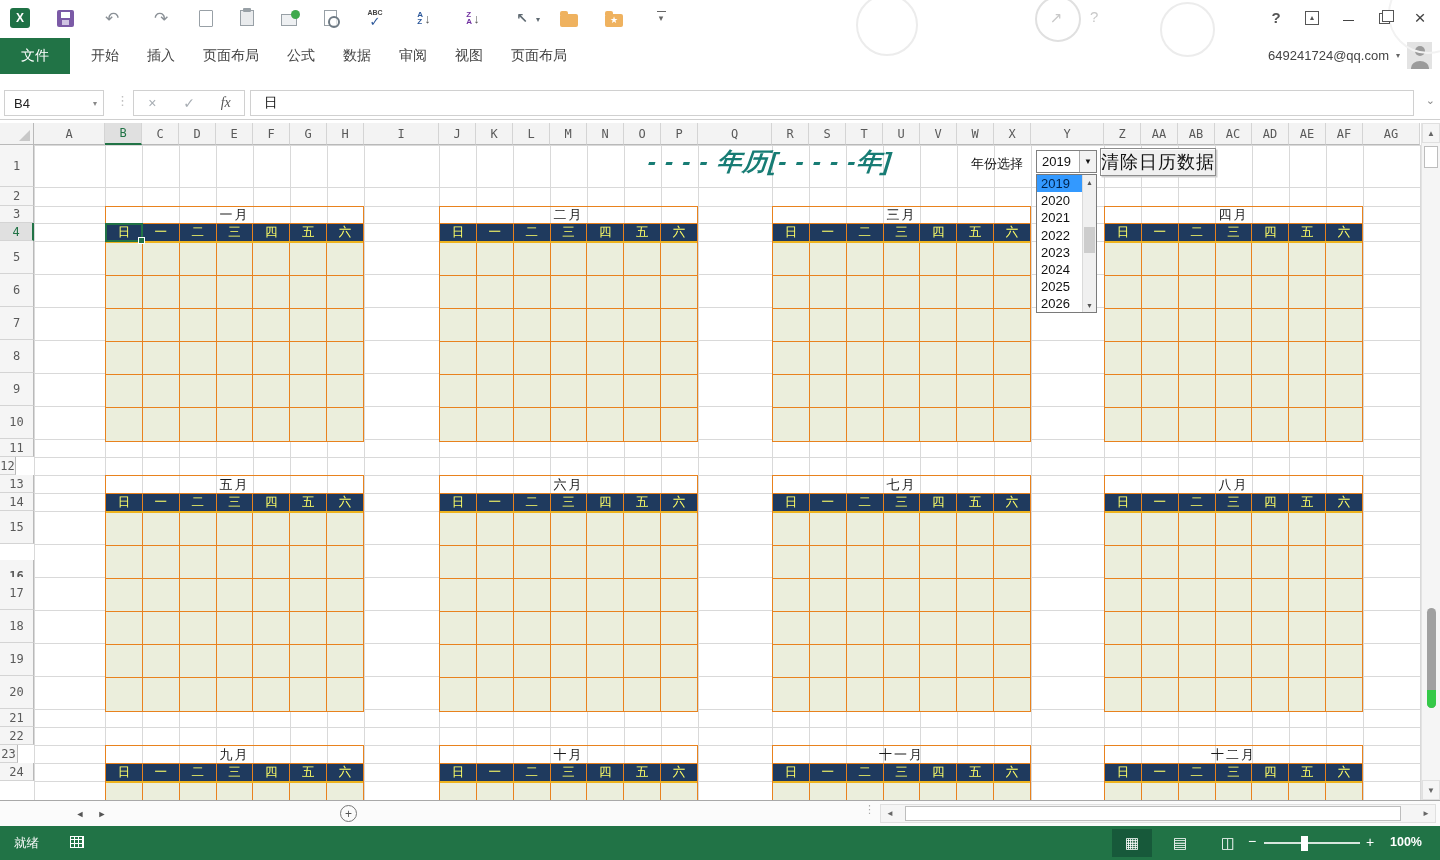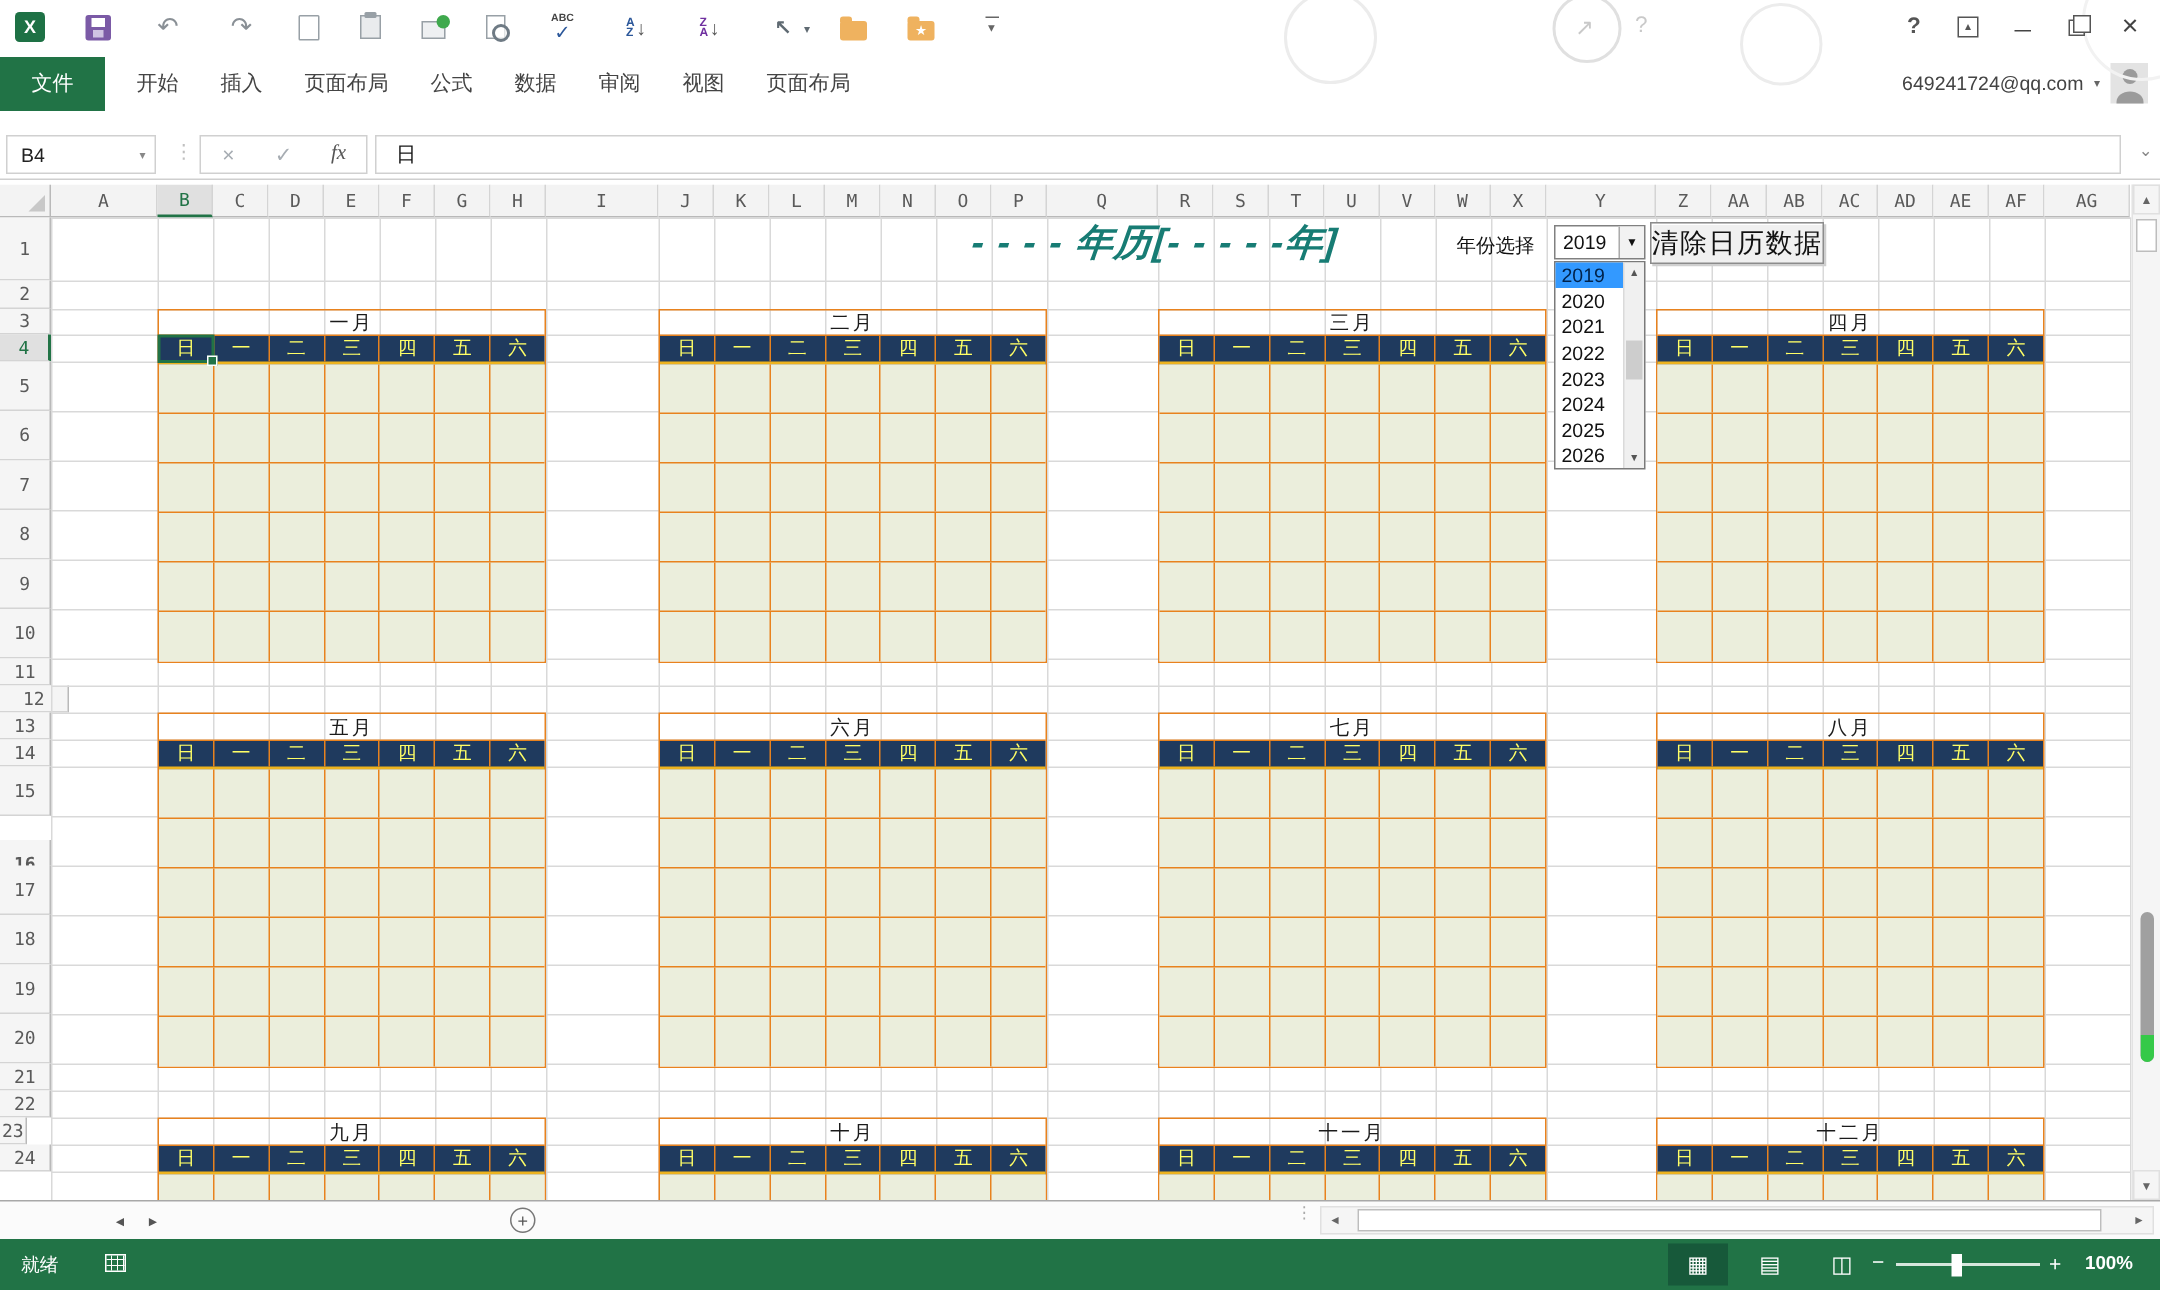--- a/index.html
+++ b/index.html
@@ -350,21 +350,21 @@
       <div class="rowhdr" style="left: 0px; top: 64px; width: 34px; height: 19px;">2</div>
       <div class="rowhdr" style="left: 0px; top: 83px; width: 34px; height: 17px;">3</div>
       <div class="rowhdr sel" style="left: 0px; top: 100px; width: 34px; height: 18px;">4</div>
       <div class="rowhdr" style="left: 0px; top: 118px; width: 34px; height: 33px;">5</div>
       <div class="rowhdr" style="left: 0px; top: 151px; width: 34px; height: 33px;">6</div>
       <div class="rowhdr" style="left: 0px; top: 184px; width: 34px; height: 33px;">7</div>
       <div class="rowhdr" style="left: 0px; top: 217px; width: 34px; height: 33px;">8</div>
       <div class="rowhdr" style="left: 0px; top: 250px; width: 34px; height: 33px;">9</div>
       <div class="rowhdr" style="left: 0px; top: 283px; width: 34px; height: 33px;">10</div>
       <div class="rowhdr" style="left: 0px; top: 316px; width: 34px; height: 18px;">11</div>
-      <div class="rowhdr" style="left: 0px; top: 334px; width: 46px; height: 18px;">12</div>
+      <div class="rowhdr" style="left: 0px; top: 334px; width: 16px; height: 18px;">12</div>
       <div class="rowhdr" style="left: 0px; top: 352px; width: 34px; height: 18px;">13</div>
       <div class="rowhdr" style="left: 0px; top: 370px; width: 34px; height: 18px;">14</div>
       <div class="rowhdr" style="left: 0px; top: 388px; width: 34px; height: 33px;">15</div>
       <div class="rowhdr" style="left: 0px; top: 437px; width: 34px; height: 33px; font-weight: bold;">16</div>
       <div class="rowhdr" style="left: 0px; top: 454px; width: 34px; height: 33px;">17</div>
       <div class="rowhdr" style="left: 0px; top: 487px; width: 34px; height: 33px;">18</div>
       <div class="rowhdr" style="left: 0px; top: 520px; width: 34px; height: 33px;">19</div>
       <div class="rowhdr" style="left: 0px; top: 553px; width: 34px; height: 33px;">20</div>
       <div class="rowhdr" style="left: 0px; top: 586px; width: 34px; height: 18px;">21</div>
       <div class="rowhdr" style="left: 0px; top: 604px; width: 34px; height: 18px;">22</div>

